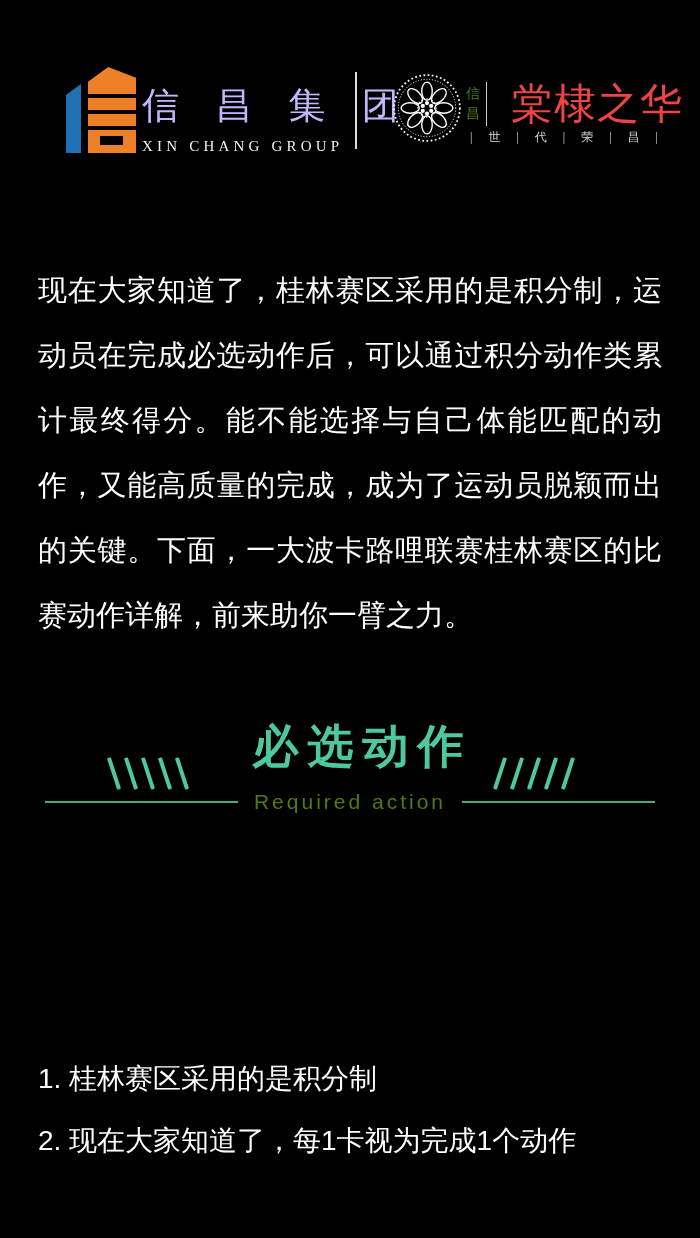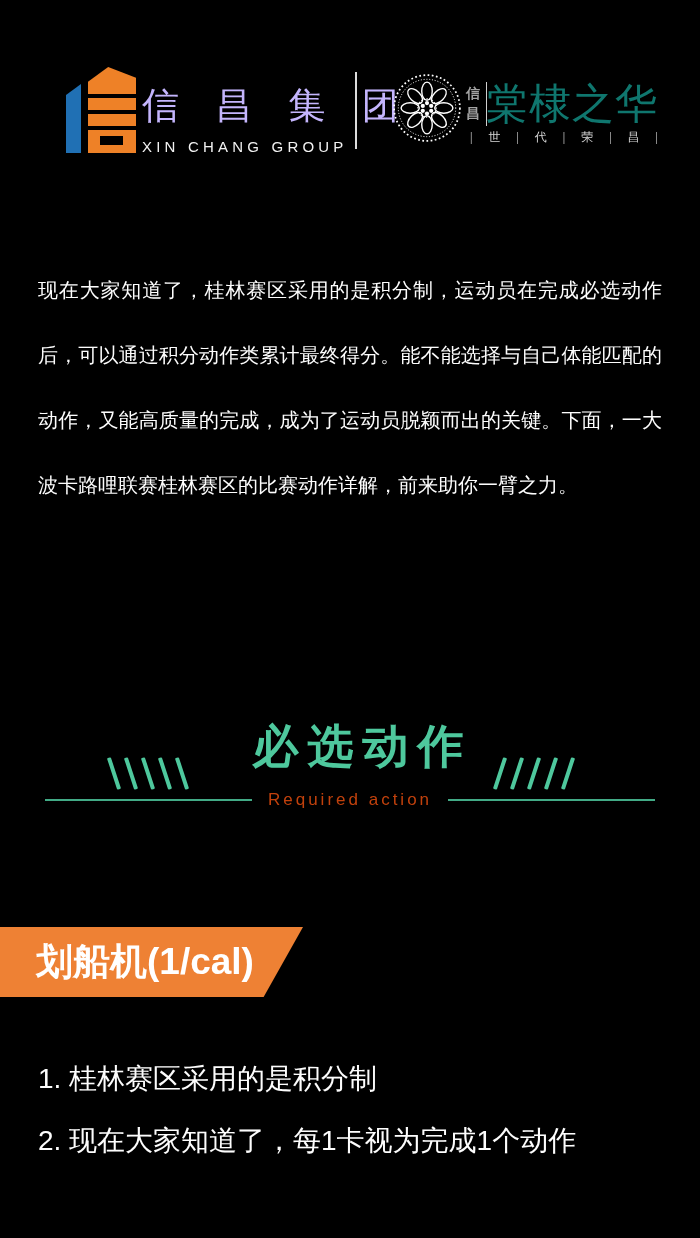--- a/index.html
+++ b/index.html
@@ -16,38 +16,38 @@
               background: #2070b4; clip-path: polygon(0 16%, 100% 0, 100% 100%, 0 100%); }
   .li-or    { position: absolute; left: 22px; width: 48px; background: #ee8127; }
   .li-roof  { top: 0; height: 27px; clip-path: polygon(0 55%, 42% 0, 100% 40%, 100% 100%, 0 100%); }
   .li-bar1  { top: 31px; height: 12px; }
   .li-bar2  { top: 47px; height: 12px; }
   .li-base  { top: 63px; height: 23px; }
   .li-notch { position: absolute; left: 26%; top: 26%; width: 47%; height: 38%; background: #000; }
 
   .logo-left-text { position: absolute; left: 142px; top: 81px; }
   .llt-cn { font-size: 37px; letter-spacing: 13px; font-weight: 500; color: #c4b5fd; white-space: nowrap; }
-  .llt-en { margin-top: 7px; font-size: 15px; letter-spacing: 4.2px; color: #f2f2f2; white-space: nowrap; }
+  .llt-en { margin-top: 7px; font-size: 15px; letter-spacing: 4.2px; color: #f2f2f2; white-space: nowrap; font-family: Liberation Serif, serif; }
 
   .logo-divider { position: absolute; left: 355px; top: 72px; width: 2px; height: 77px; background: #dcdcdc; }
 
   .logo-right { position: absolute; left: 392px; top: 70px; width: 270px; height: 85px; }
   .mandala { position: absolute; left: 0; top: 3px; }
   .lr-prefix { position: absolute; left: 74px; top: 13px; width: 16px; font-size: 14px;
-               line-height: 1.45; word-break: break-all; color: #a3a3a3; font-weight: bold; }
+               line-height: 1.45; word-break: break-all; color: #4d7c0f; }
   .lr-vrule { position: absolute; left: 94px; top: 12px; width: 1px; height: 44px; background: #cfcfcf; }
-  .lr-name { position: absolute; left: 94px; top: 6px; font-size: 42px; font-weight: 300;
-             letter-spacing: 1px; color: #0f766e; white-space: nowrap; }
+  .lr-name { position: absolute; left: 119px; top: 6px; font-size: 42px; font-weight: 300;
+             letter-spacing: 1px; color: #ef4444; white-space: nowrap; }
   .lr-tagline { position: absolute; left: 78px; top: 59px; font-size: 12px; letter-spacing: 6.5px;
                 color: #d8d8d8; white-space: nowrap; font-family: Liberation Serif, serif; }
 
   
   .paragraph {
     position: absolute; left: 38px; top: 258px; width: 624px;
-    font-size: 20px; line-height: 65px; color: #fdfdfd;
+    font-size: 29px; line-height: 65px; color: #fdfdfd;
     text-align: justify; text-justify: inter-ideograph;
   }
 
   
   .section-title {
     position: absolute; left: 0; top: 716px; width: 100%;
     text-align: center; font-size: 46px; font-weight: 700;
     letter-spacing: 9px; padding-left: 25px; color: #4ec89d;
   }
   .slash-group { position: absolute; top: 757px; display: flex; gap: 13px; }
@@ -55,21 +55,21 @@
   .slash-group.right { left: 498px; }
   .slash { width: 4px; height: 33px; background: #4ec89d; border-radius: 1px; }
   .slash-group.left  .slash { transform: rotate(-18deg); }
   .slash-group.right .slash { transform: rotate(18deg); }
 
   .subtitle-row {
     position: absolute; left: 0; top: 790px; width: 100%;
     display: flex; align-items: center; gap: 16px; padding: 0 45px;
   }
   .subtitle-line { flex: 1; height: 1.5px; background: #4ec89d; opacity: .85; }
-  .subtitle-text { font-size: 17px; letter-spacing: 3px; color: #c2410c; white-space: nowrap; }
+  .subtitle-text { font-size: 21px; letter-spacing: 3px; color: #4d7c0f; white-space: nowrap; }
 
   
   .banner {
     position: absolute; left: 0; top: 927px; width: 303px; height: 70px;
     background: #ee8134; clip-path: polygon(0 0, 100% 0, 87% 100%, 0 100%);
   }
   .banner-label {
     position: absolute; left: 36px; top: 0; line-height: 70px;
     font-size: 37px; font-weight: 700; color: #fff; white-space: nowrap;
   }
@@ -152,23 +152,20 @@
     <span class="slash"></span>
     <span class="slash"></span>
   </div>
 
   <div class="subtitle-row">
     <span class="subtitle-line"></span>
     <span class="subtitle-text">Required action</span>
     <span class="subtitle-line"></span>
   </div>
 
-  <div class="banner">
-    <div class="banner-label">划船机(1/cal)</div>
-  </div>
 
   <div class="rules">
     <div class="rule-item">
       <span class="rule-num">1.</span>
       <span class="rule-text">桂林赛区采用的是积分制</span>
     </div>
     <div class="rule-item">
       <span class="rule-num">2.</span>
       <span class="rule-text">现在大家知道了，每1卡视为完成1个动作</span>
     </div>

